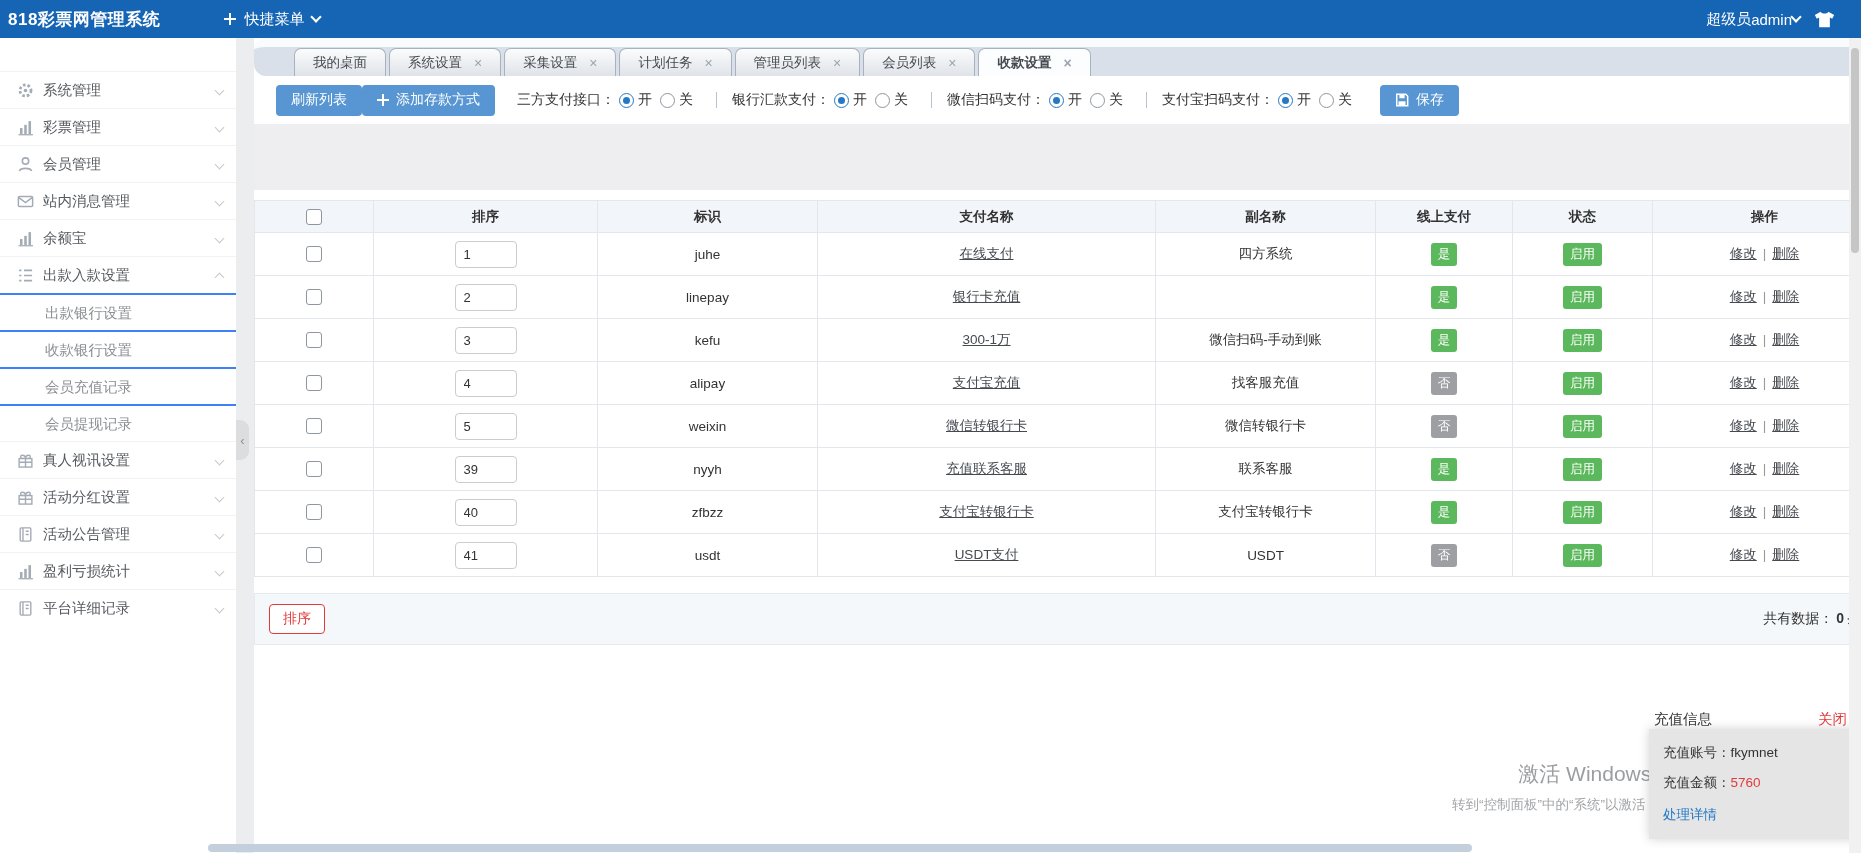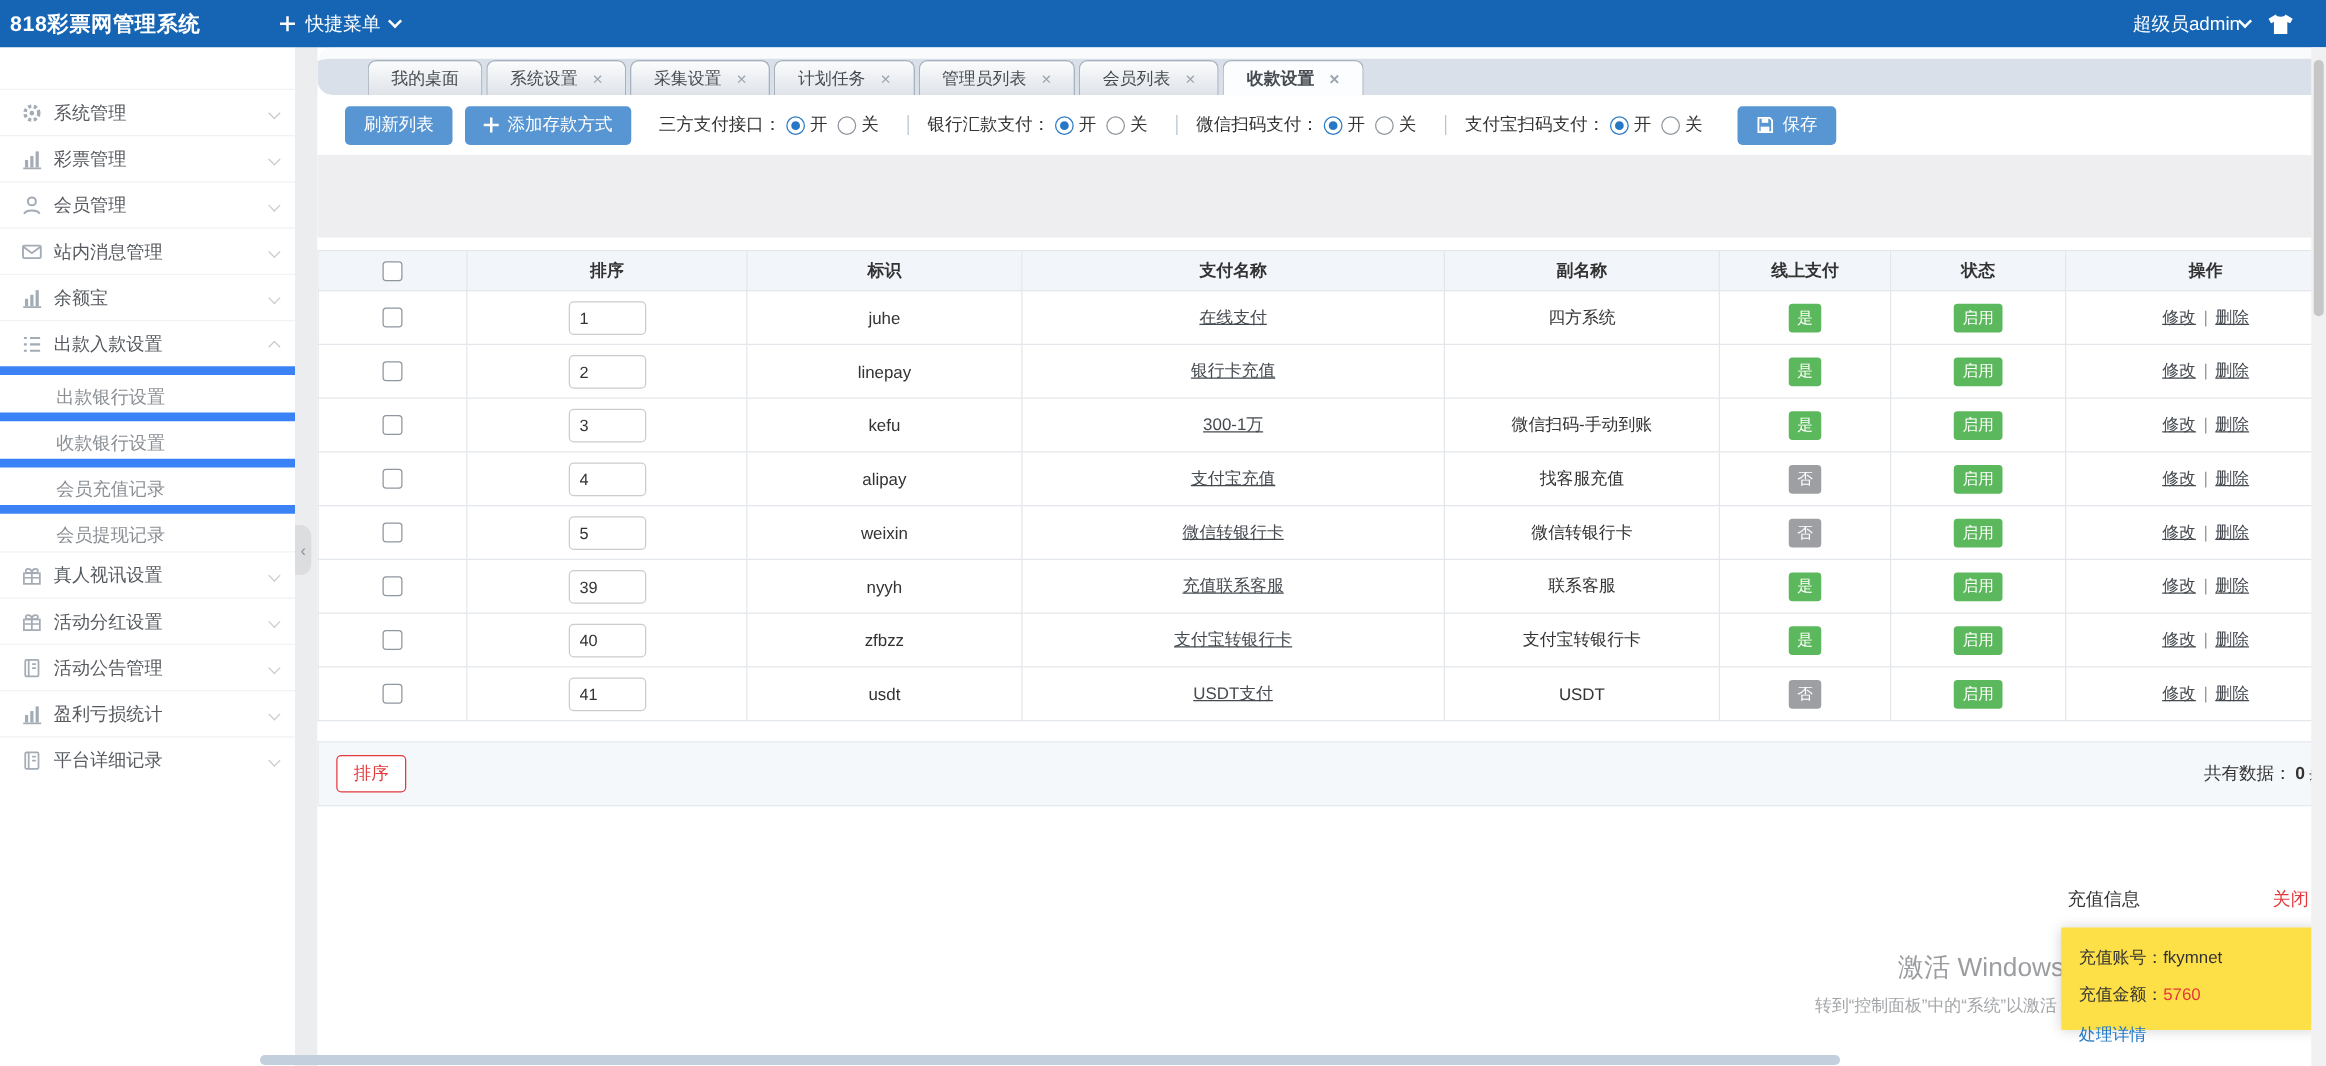--- a/index.html
+++ b/index.html
@@ -25,21 +25,21 @@
   .layout { display:flex; height:815px; }
   .sidebar { width:236px; flex:none; background:#fff; padding-top:33px; }
   .side-item { height:37px; display:flex; align-items:center; padding:0 13px 0 17px;
                border-top:1px solid #f1f2f3; color:#565a5f; font-size:14.5px; cursor:pointer; }
   .side-icon { width:17px; height:17px; margin-right:9px; color:#a3abb4; display:inline-flex; flex:none; }
   .side-icon svg { width:100%; height:100%; }
   .chev { margin-left:auto; width:7px; height:7px; border-right:1.5px solid #c3c9cf;
           border-bottom:1.5px solid #c3c9cf; transform:rotate(45deg); flex:none; }
   .side-item.expanded .chev { transform:rotate(-135deg); margin-top:4px; }
   .side-sub { height:37px; line-height:37px; padding-left:45px; color:#8a8f94; font-size:14.5px;
-              border-top:7px solid #3b82f6; cursor:pointer; }
+              border-top:2px solid #3b82f6; cursor:pointer; }
   .gutter { width:18px; flex:none; background:#ecedee; position:relative; }
   .collapse-handle { position:absolute; left:0; top:382px; width:13px; height:40px; background:#dcdddf;
                      border-radius:0 9px 9px 0; display:flex; align-items:center; justify-content:center;
                      color:#8d9196; font-size:13px; cursor:pointer; }
 
   .main { flex:1; min-width:0; display:flex; flex-direction:column; background:#fff; }
   
   .tabbar { height:38px; background:#d9e0e9; border-top:9px solid #fafbfc;
             display:flex; align-items:flex-end; padding-left:40px;border-radius:12px; }
   .tab { height:28px; display:flex; align-items:center; gap:12px; padding:0 18px;
@@ -48,21 +48,21 @@
   .tab.active { background:#fcfdfe;font-weight:bold; }
   .tab-close { color:#9aa5b0; font-size:14px; line-height:1; }
 
   
   .content { flex:1; position:relative; background:#fff; }
   .toolbar { display:flex; align-items:center; padding:0 0 0 22px; height:48px; }
   .btn { border:none; border-radius:4px; color:#fff; background:#5796d2; font-size:14px;
          padding:0 15px; height:31px; display:inline-flex; align-items:center; gap:7px; cursor:pointer;
          font-family:inherit; }
   .btn .plus::before,.btn .plus::after { background:#fff; }
-  .btn + .btn { margin-left:10px; }
+  .btn + .btn { }
   .switches { display:flex; align-items:center; gap:15px; margin-left:22px; font-size:14px; color:#333; }
   .switch-group { display:inline-flex; align-items:center; }
   .sw-label { margin-right:4px; }
   .sw-divider { width:1px; height:16px; background:#b9c3cd; }
   .radio { width:15px; height:15px; border-radius:50%; border:1px solid #8f969e; background:#fff;
            display:inline-block; position:relative; margin-right:4px; cursor:pointer; flex:none; }
   .radio.checked { border-color:#2778c4; }
   .radio.checked::after { content:""; position:absolute; left:3px; top:3px; width:7px; height:7px;
                           border-radius:50%; background:#2778c4; }
   .sw-opt { margin-right:8px; }
@@ -94,21 +94,21 @@
   .summary { margin-left:auto; font-size:14px; color:#333; }
   .summary b { margin:0 3px; }
 
   
   .watermark { position:absolute; left:1452px; top:760px; color:#9b9da0; z-index:1;text-align:center; }
   .wm1 { font-size:21px; }
   .wm2 { font-size:13.5px; margin-top:8px; white-space:nowrap; color:#a2a4a7; }
   .recharge-popup { position:absolute; right:4px; top:710px; width:208px; z-index:5; }
   .rp-head { display:flex; justify-content:space-between; font-size:14.5px; color:#333; padding:0 10px 0 5px; }
   .rp-close { color:#e4393c; cursor:pointer; }
-  .rp-box { margin-top:13px; background:#fde047; box-shadow:0 0 10px rgba(0,0,0,.18); height:82px;
+  .rp-box { margin-top:0; background:#e5e5e5; box-shadow:0 0 10px rgba(0,0,0,.18); height:110px;
             padding:15px 0 0 14px; font-size:13.5px; color:#333; }
   .rp-line { margin-bottom:12px; }
   .red { color:#e4393c; }
   .rp-detail { color:#2279c7; cursor:pointer; display:inline-block; margin-top:2px; }
 
   
   .v-scroll { position:absolute; right:0; top:38px; bottom:0; width:12px; background:#f1f1f1; z-index:6; }
   .v-thumb { position:absolute; top:10px; left:2px; width:8px; height:205px; background:#c6c6c6; border-radius:4px; }
   .h-thumb { position:absolute; left:208px; bottom:1px; width:1264px; height:8px; background:#c3cfdc;
              border-radius:4px; z-index:6; }

